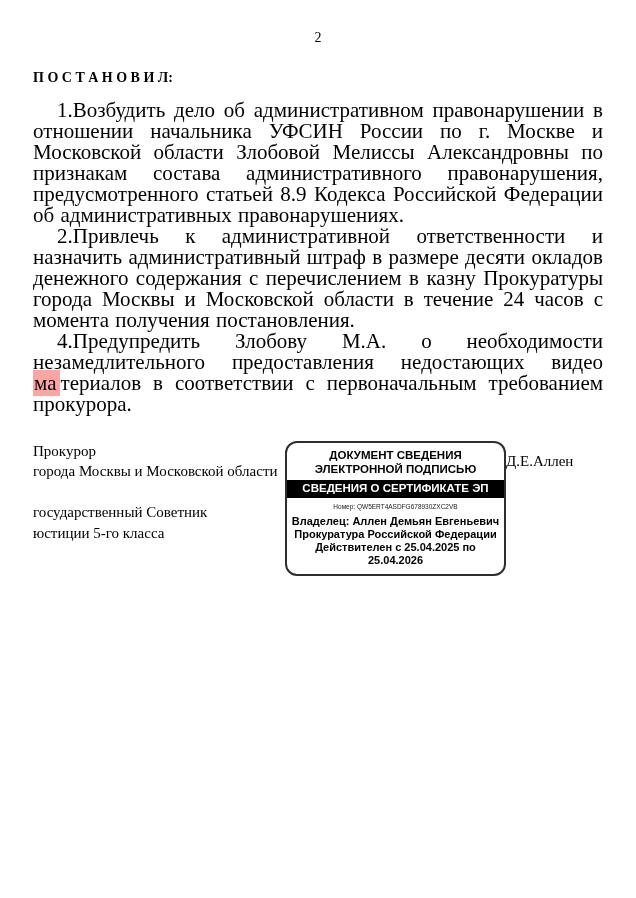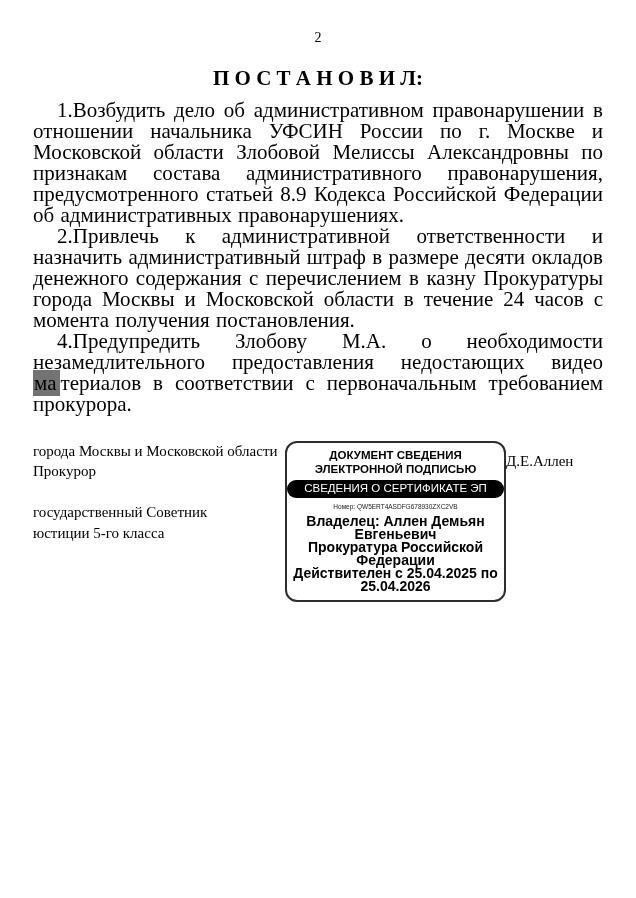--- a/index.html
+++ b/index.html
@@ -19,23 +19,23 @@
     color: #000000;
     overflow: hidden;
   }
   .page-number {
     text-align: center;
     font-size: 14px;
     line-height: 16px;
     margin-bottom: 22px;
   }
   .doc-title {
-    text-align: center;
+    text-align: left;
     font-weight: bold;
-    font-size: 21px;
+    font-size: 14px;
     line-height: 20px;
     margin: 14px 0 12px 0;
     white-space: nowrap;
   }
   .body-par {
     margin: 0;
     text-align: justify;
     text-indent: 24px;
     font-size: 21px;
     line-height: 21px;
@@ -70,35 +70,34 @@
     font-family: "Liberation Sans", "DejaVu Sans", sans-serif;
     background: #ffffff;
   }
   .stamp-title {
     font-weight: bold;
     font-size: 11.5px;
     line-height: 13.5px;
     padding: 6px 4px 4px 4px;
   }
   .stamp-bar {
-    font-weight: normal;
+    font-weight: bold;
     font-size: 11.5px;
     line-height: 13px;
     padding: 2px 0 3px 0;
-    border-radius: 9px;
   }
   .stamp-number {
     font-size: 6.5px;
     line-height: 8px;
     padding: 5px 2px 4px 2px;
     color: #1a1a1a;
   }
   .stamp-owner {
     font-weight: bold;
-    font-size: 14px;
+    font-size: 11px;
     line-height: 13px;
     padding: 0 2px 7px 2px;
   }
   .sig-name {
     padding-top: 12px;
     font-size: 15px;
     white-space: nowrap;
   }
 </style>
 </head>
@@ -108,28 +107,28 @@
 
   <div class="page-number">2</div>
 
   <div class="doc-title">П О С Т А Н О В И Л:</div>
 
   <p class="body-par">1.Возбудить дело об административном правонарушении в отношении начальника УФСИН России по г. Москве и Московской области Злобовой Мелиссы Александровны по признакам состава административного правонарушения, предусмотренного статьей 8.9 Кодекса Российской Федерации об административных правонарушениях.</p>
 
   <p class="body-par">2.Привлечь к административной ответственности и назначить административный штраф в размере десяти окладов денежного содержания с перечислением в казну Прокуратуры города Москвы и Московской области в течение 24 часов с момента получения постановления.</p>
 
 
-  <p class="body-par"><span>4.Предупредить Злобову М.А. о необходимости незамедлительного предоставления недостающих видео </span><span class="hl" style="background-color: #737373;">ма</span><span>териалов в соответствии с первоначальным требованием прокурора.</span></p>
+  <p class="body-par"><span>4.Предупредить Злобову М.А. о необходимости незамедлительного предоставления недостающих видео </span><span class="hl" style="background-color: #fca5a5;">ма</span><span>териалов в соответствии с первоначальным требованием прокурора.</span></p>
 
 
   <div class="sig-row">
 
     <div class="sig-left">
+      <div>Прокурор</div>
       <div>города Москвы и Московской области</div>
-      <div>Прокурор</div>
       <div class="rank-block">
         <div>государственный Советник</div>
         <div>юстиции 5-го класса</div>
       </div>
     </div>
 
     <div class="stamp">
       <div class="stamp-title">
         <div>ДОКУМЕНТ СВЕДЕНИЯ</div>
         <div>ЭЛЕКТРОННОЙ ПОДПИСЬЮ</div>

